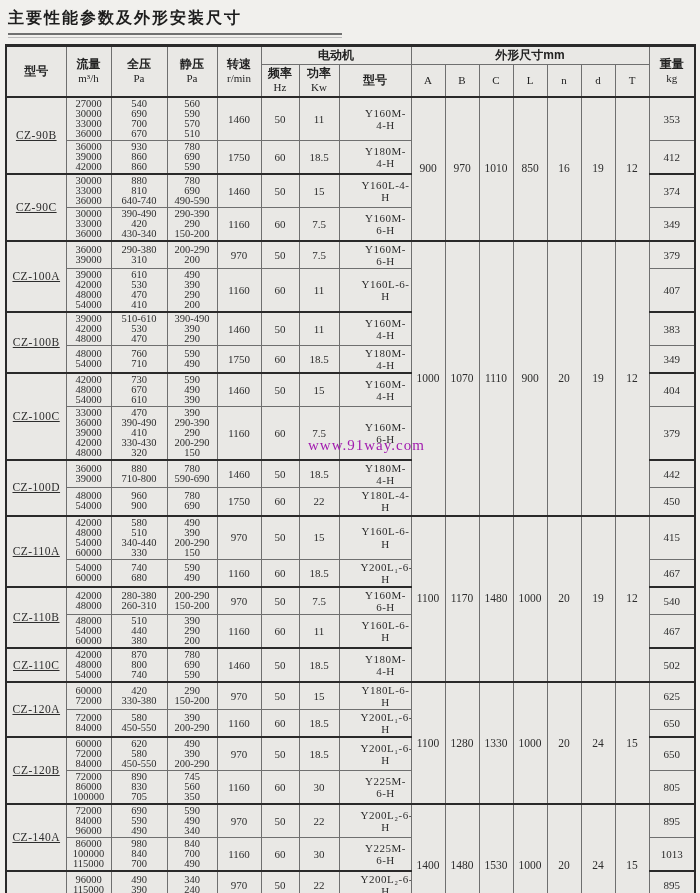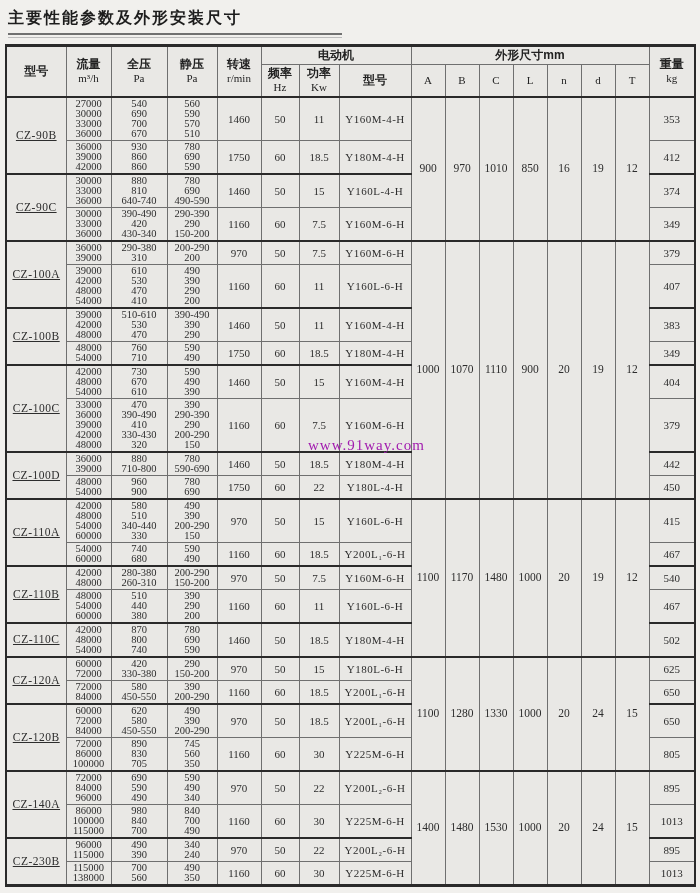--- a/index.html
+++ b/index.html
@@ -37,21 +37,21 @@
   }
   .spec thead { border-bottom:2px solid #2a2a2a; }
   .spec thead .unit {
     font-family:"Liberation Serif","DejaVu Serif",serif;
     font-weight:normal; font-size:11px;
   }
   .spec td { font-size:11px; line-height:1.1; }
   .spec td.stack { font-size:10.5px; padding:1px 0; }
   .spec td.stack div { line-height:10px; }
   .spec td.model-cell { font-size:11.5px; letter-spacing:0.5px;text-decoration:underline; }
-  .spec td.motor-cell { font-size:11px; letter-spacing:0.5px; }
+  .spec td.motor-cell { font-size:11px; letter-spacing:0.5px;padding-left:21px; }
   .spec td.dim-cell { font-size:11.5px; }
   .spec tr.model-start td { border-top:2px solid #2a2a2a; }
   .watermark {
     position:absolute; left:308px; top:437px;
     font-family:"Liberation Serif","DejaVu Serif",serif;
     font-size:15px; letter-spacing:1px;
     color:#a21caf; z-index:5;
   }
 </style>
 </head>

